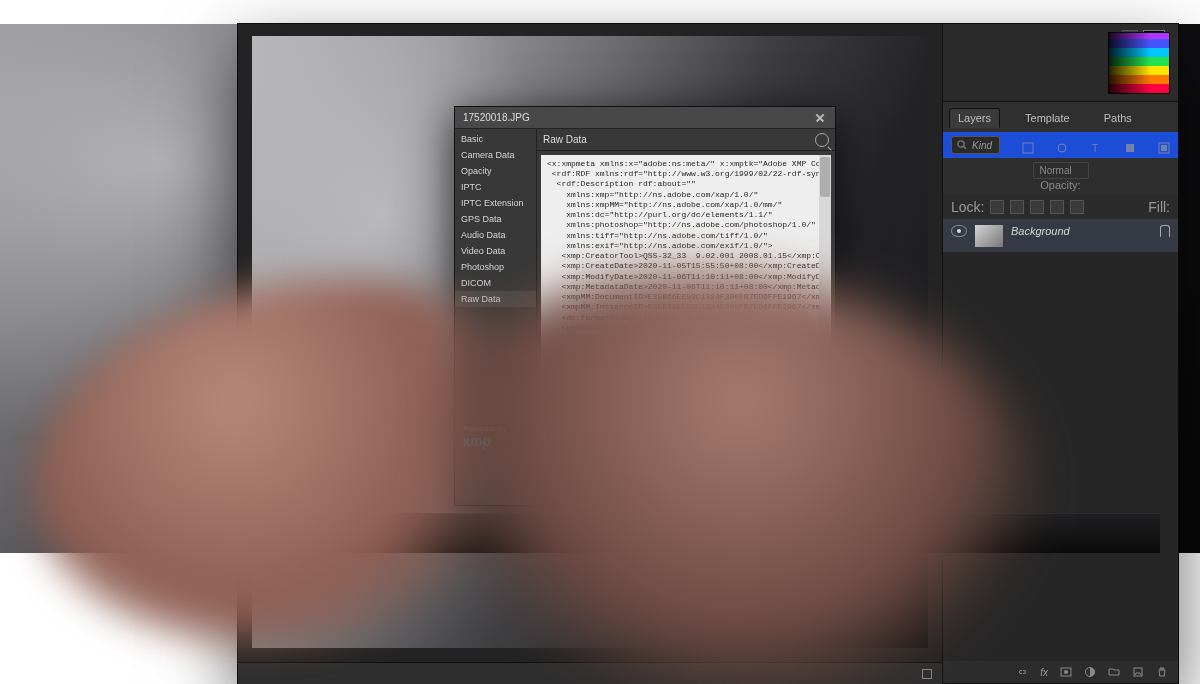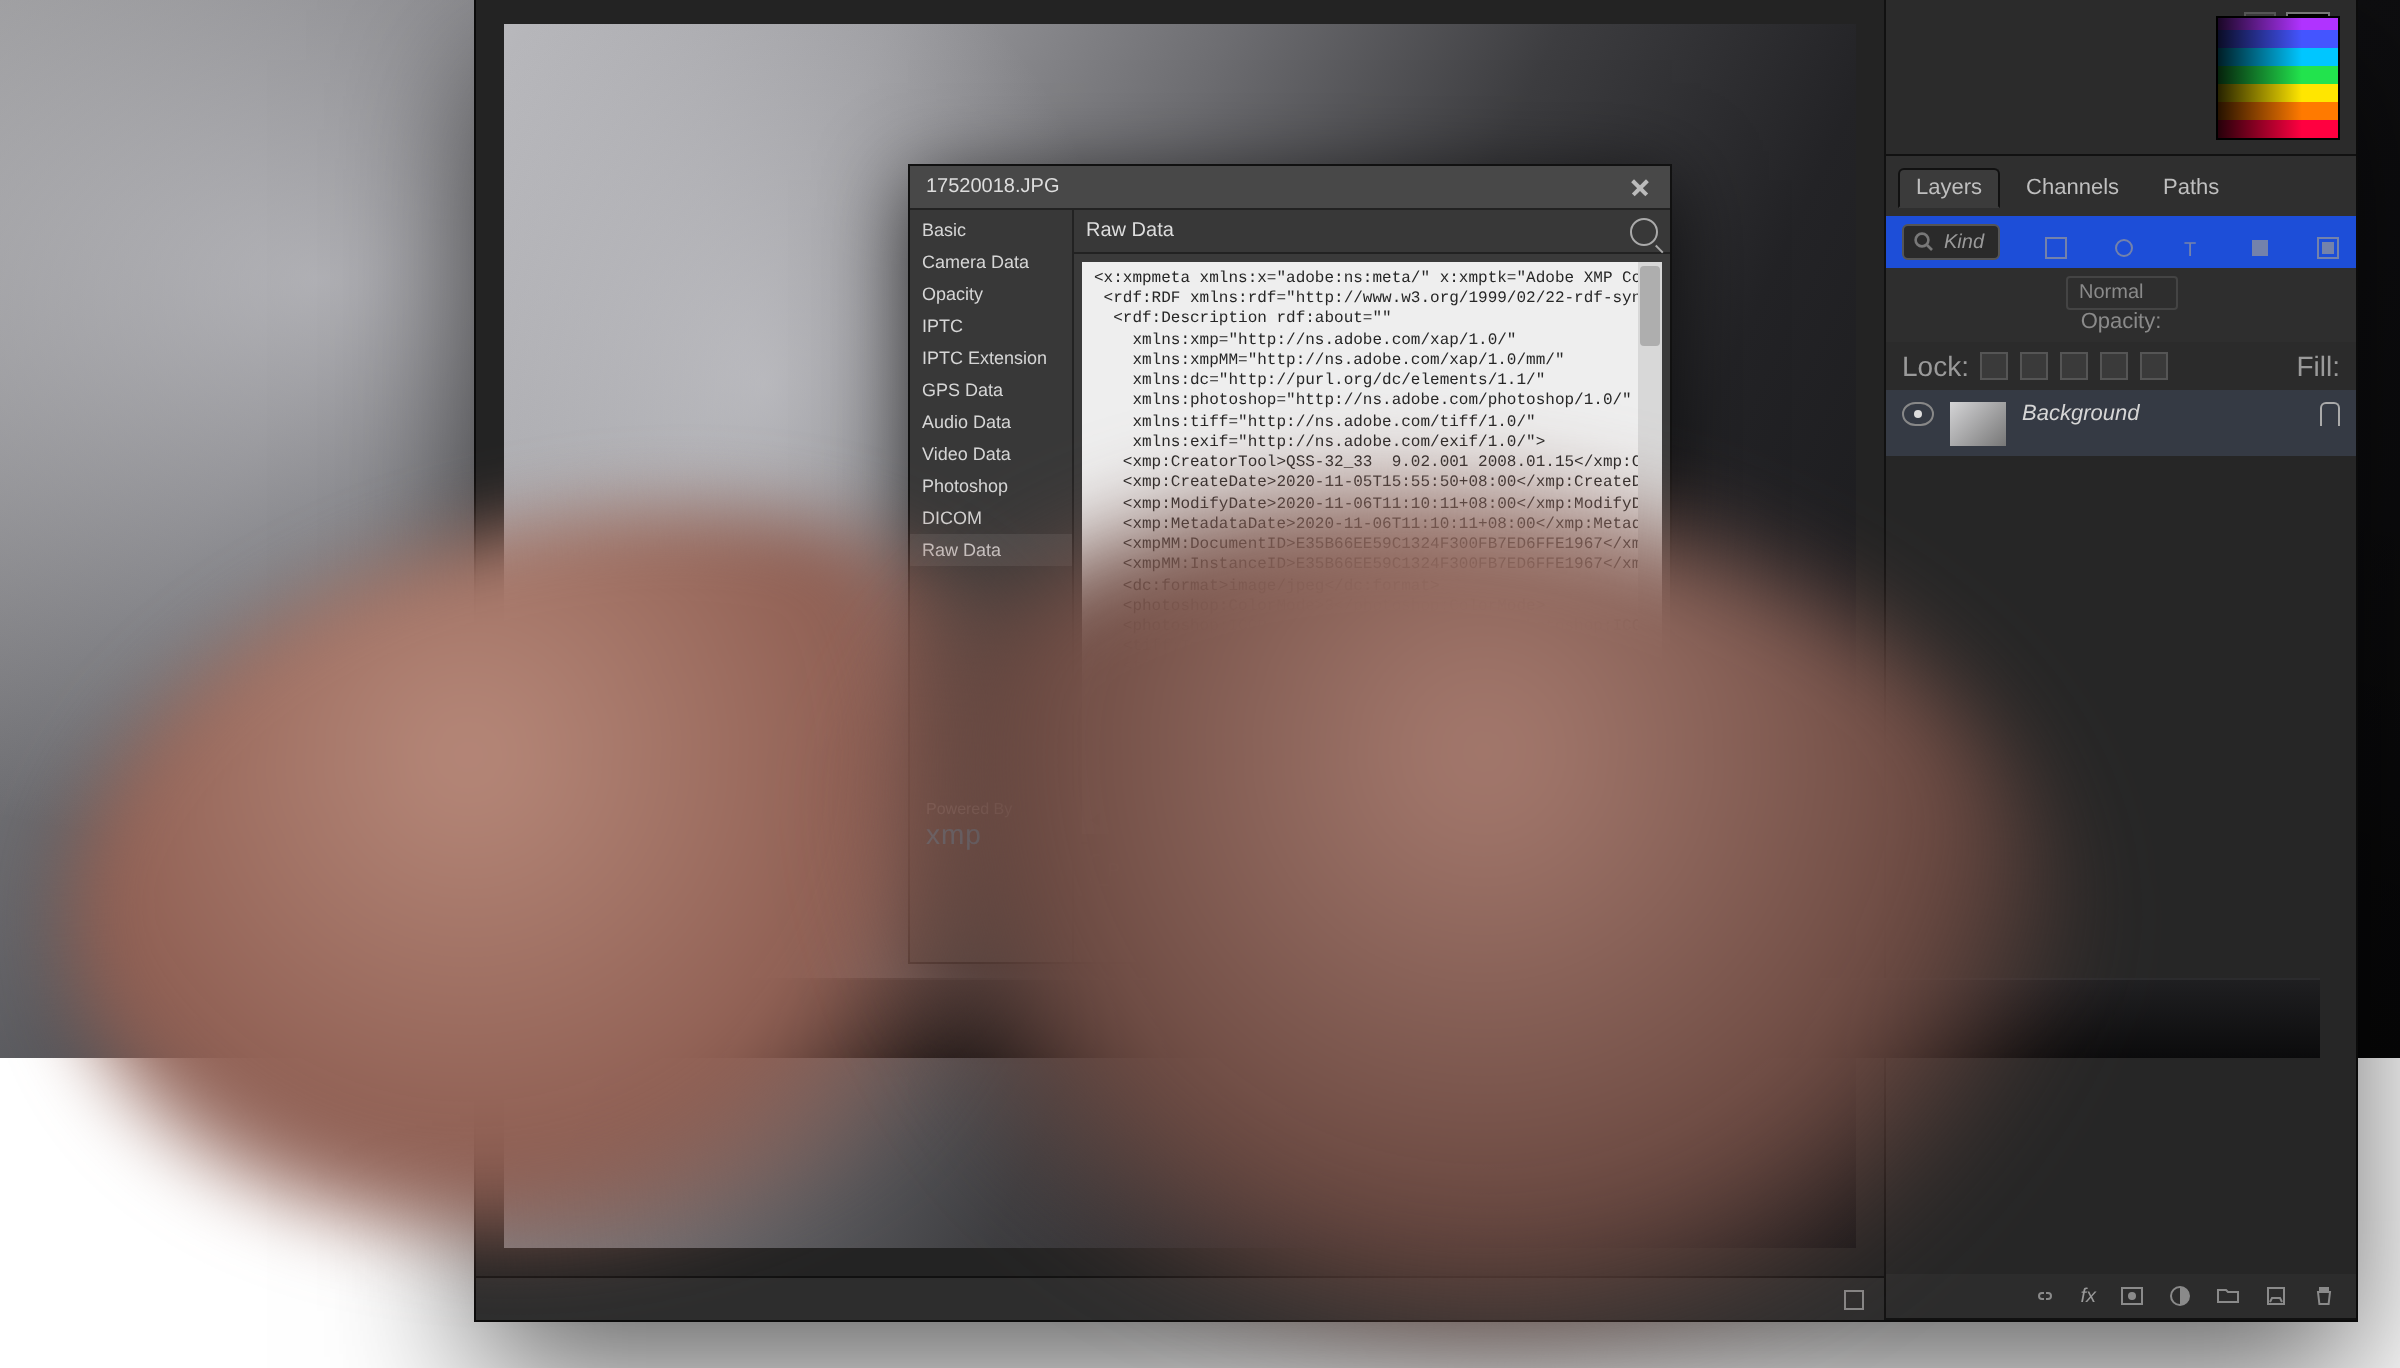--- a/index.html
+++ b/index.html
@@ -1,19 +1,20 @@
 <!DOCTYPE html>
 <html><head>
 <meta charset="utf-8">
 <style>
   * { box-sizing: border-box; margin: 0; padding: 0; }
   html, body { width: 1200px; height: 684px; overflow: hidden; font-family: Arial, Helvetica, sans-serif; }
   .stage {
     position: relative; width: 1200px; height: 529px;
     background: linear-gradient(125deg, #8c8c8e 0%, #6c6c70 18%, #3b3b40 35%, #1a1a1d 55%, #0e0e10 75%, #0a0a0b 100%);
+    margin-top: 24px;
   }
   
   .vignette {
     position:absolute; inset:0;
     background: radial-gradient(ellipse 850px 520px at 160px 140px, rgba(230,230,235,0.55), rgba(0,0,0,0) 55%),
                 radial-gradient(ellipse 900px 700px at 1050px 640px, rgba(0,0,0,0.55), rgba(0,0,0,0) 60%);
     pointer-events:none;
   }
   
   .screen {
@@ -50,21 +51,21 @@
   .swatch-big .over { position:absolute; left:-6px; top:-6px; width:22px; height:18px; background:#000; border:1px solid #777;}
   .mini-icons { display:flex; flex-direction:column; gap:4px; padding-right:4px; align-items:center;}
   .mini-icons span { width:16px; height:12px; background:#3a3a3a; border:1px solid #555;}
   .color-picker {
     position:absolute; right:8px; top:8px; width:62px; height:62px;
     background:
       repeating-linear-gradient(0deg, #ff0040 0 9px, #ff7a00 9px 18px, #ffe600 18px 27px, #22e34d 27px 36px, #00c6ff 36px 45px, #4455ff 45px 54px, #b033ff 54px 62px);
     border:1px solid #000;
   }
   .picker-fade { position:absolute; inset:0; background:linear-gradient(90deg, rgba(0,0,0,0.85), rgba(0,0,0,0) 70%);}
-  .panel-tabs { display:flex; gap:4px; padding:6px 6px 4px; background:#2f2f2f; }
+  .panel-tabs { display:flex; gap:16px; padding:6px 6px 4px; background:#2f2f2f; }
   .panel-tab { padding:3px 8px; color:#bfbfbf; border:1px solid transparent; border-radius:3px 3px 0 0; cursor:pointer;}
   .panel-tab.active { background:#3b3b3b; border-color:#111 #111 #3b3b3b; }
   .panel-tools { display:flex; align-items:flex-end; gap:22px; padding:4px 8px; background:#1d4ed8;}
   .panel-tools .search { flex:1; display:flex; align-items:center; gap:4px; height:18px; padding:0 4px; border:1px solid #555; border-radius:3px; background:#2a2a2a;}
   .panel-tools .search span.lbl { color:#9a9a9a; font-style:italic; font-size:10px;}
   .panel-tools .ic { width:12px; height:12px; opacity:.7; }
   .blend-row { display:flex; align-items:center; justify-content:space-between; padding:4px 8px; background:#2e2e2e; color:#8a8a8a;flex-direction:column;}
   .blend-row .pill { padding:2px 6px; border:1px solid #444; border-radius:2px; min-width:56px; font-size:10px;}
   .lock-row { display:flex; align-items:center; gap:6px; padding:4px 8px; background:#2b2b2b; color:#9a9a9a; font-size:14px;}
   .lock-row .b { width:14px; height:14px; background:#3a3a3a; border:1px solid #555;}
@@ -244,21 +245,21 @@
           </div>
         </div>
         <div class="color-picker">
           <div class="picker-fade"></div>
         </div>
       </div>
 
       <div class="section" style="position:relative; height:calc(100% - 78px);">
         <div class="panel-tabs" id="panel-tabs">
             <span class="panel-tab active">Layers</span>
-            <span class="panel-tab">Channels</span>
+            <span class="panel-tab">Template</span>
             <span class="panel-tab">Paths</span>
           </div>
         <div class="panel-tools">
           <div class="search">
             <svg class="ic" viewBox="0 0 12 12" width="12" height="12">
                 <circle cx="5" cy="5" r="3.2" fill="none" stroke="#999" stroke-width="1.3"></circle>
                 <line x1="7.5" y1="7.5" x2="10" y2="10" stroke="#999" stroke-width="1.3"></line>
               </svg>
             <span class="lbl">Kind</span>
           </div>

